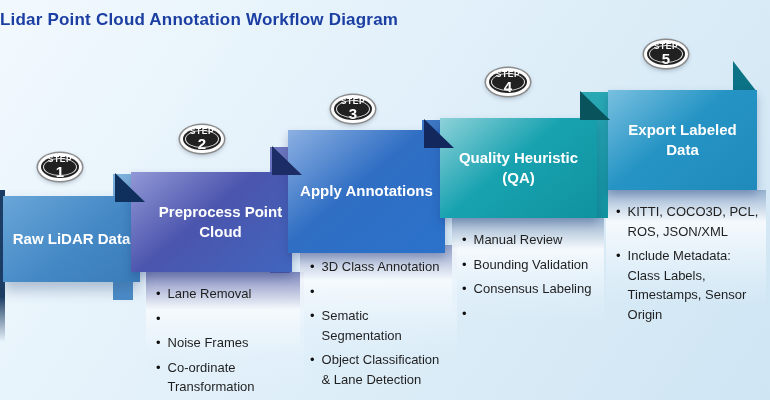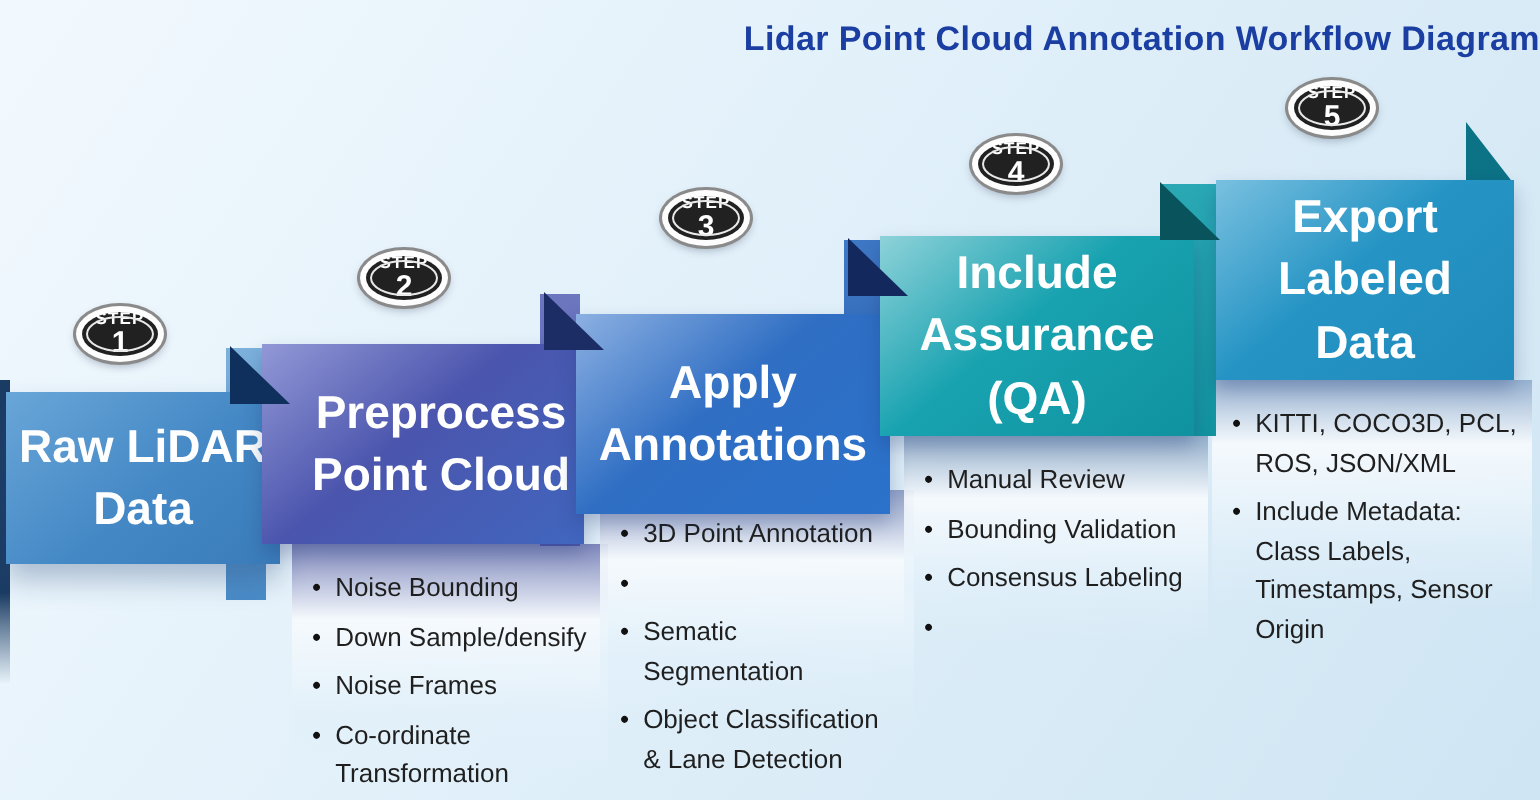--- a/index.html
+++ b/index.html
@@ -4,34 +4,34 @@
 <style>
   html,body{margin:0;padding:0;}
   #stage{
     position:relative;width:770px;height:400px;overflow:hidden;
     font-family:"Liberation Sans",sans-serif;
     background:linear-gradient(125deg,#f2f9fe 0%,#e3f1fa 40%,#cfe5f3 100%);
   }
   .abs{position:absolute;}
   
   .title{
-    left:0;top:10px;width:770px;text-align:right;
+    left:0;top:10px;width:770px;text-align:left;
     font-size:17px;font-weight:bold;color:#1b3ea2;letter-spacing:.2px;
   }
   
   .badge{width:44px;height:28px;border-radius:50%;background:#fdfdfd;
     box-shadow:0 0 0 1.5px #8a8a8a,0 2px 5px rgba(30,40,70,.35);z-index:30;}
   .badge-inner{position:absolute;inset:3px;border-radius:50%;background:#212121;
     display:flex;flex-direction:column;align-items:center;justify-content:center;line-height:1;}
   .badge-inner::after{content:"";position:absolute;inset:2px;border:1.2px solid #e8e8e8;border-radius:50%;}
   .badge-step{font-size:8.5px;color:#fff;letter-spacing:.6px;font-weight:bold;margin-bottom:1px;}
   .badge-num{font-size:15px;color:#fff;font-weight:bold;}
   
   .header{display:flex;align-items:center;justify-content:center;text-align:center;
-    color:#fff;font-weight:bold;font-size:23px;line-height:1.35;z-index:10;
+    color:#fff;font-weight:bold;font-size:15px;line-height:1.35;z-index:10;
     box-shadow:0 5px 9px rgba(30,50,110,.28);padding:0 6px;box-sizing:border-box;}
   .spine{z-index:5;}
   .fold{z-index:12;clip-path:polygon(0 0,100% 100%,0 100%);}
   .panel{z-index:4;box-sizing:border-box;padding:12px 6px 6px 10px;}
   .panel ul{list-style:none;margin:0;padding:0;}
   .panel li{display:flex;font-size:13px;line-height:1.5;color:#1f1f1f;margin-bottom:5px;}
   .panel .dot{margin-right:7px;font-size:13px;color:#111;}
   
   .s1-sliver{left:0;top:190px;width:5px;height:152px;
     background:linear-gradient(180deg,#1b3c63 0%,#1b3c63 70%,rgba(27,60,99,0) 100%);}
@@ -45,21 +45,21 @@
   .s2-fold{left:115px;top:173px;width:30px;height:29px;background:#0f2f5c;}
   .s2-header{left:131px;top:172px;width:161px;height:100px;
     background:linear-gradient(140deg,#9298d6 0%,#4b55ad 45%,#4166be 100%);padding-left:24px;}
   .s2-panel{left:146px;top:272px;width:158px;height:118px;
     background:linear-gradient(180deg,rgba(110,118,178,.85) 0%,rgba(246,250,253,.95) 32%,rgba(226,240,250,.7) 72%,rgba(226,240,250,0) 100%);}
   .s2-badge{left:180px;top:125px;}
   
   .s3-spine{left:270px;top:147px;width:20px;height:126px;
     background:linear-gradient(180deg,#6d77c0 0%,#4f59ac 100%);}
   .s3-fold{left:272px;top:146px;width:30px;height:29px;background:#1c2c64;}
-  .s3-header{left:288px;top:157px;width:157px;height:100px;
+  .s3-header{left:288px;top:130px;width:157px;height:123px;
     background:linear-gradient(140deg,#8cb0e2 0%,#2f6ec3 45%,#2b72cb 100%);}
   .s3-panel{left:300px;top:245px;width:157px;height:117px;
     background:linear-gradient(180deg,rgba(120,135,185,.75) 0%,rgba(246,250,253,.95) 30%,rgba(226,240,250,.7) 72%,rgba(226,240,250,0) 100%);}
   .s3-badge{left:331px;top:95px;}
   
   .s4-spine{left:422px;top:120px;width:20px;height:126px;
     background:linear-gradient(180deg,#3e78c5 0%,#2c63b2 100%);}
   .s4-fold{left:424px;top:119px;width:30px;height:29px;background:#13295e;}
   .s4-header{left:440px;top:118px;width:157px;height:100px;
     background:linear-gradient(140deg,#8ed2d9 0%,#18a2b0 45%,#10929f 100%);}
@@ -97,25 +97,24 @@
   </div>
 
   <div>
     <div class="abs spine s2-spine"></div>
     <div class="abs fold s2-fold"></div>
     <div class="abs header s2-header">Preprocess Point Cloud</div>
     <div class="abs panel s2-panel">
       <ul>
           <li>
             <span class="dot">•</span>
-            <span>Noise Bounding</span>
-          </li>
-          <li>
-            <span class="dot">•</span>
-            <span>Down Sample/densify</span>
+            <span>Lane Removal</span>
+          </li>
+          <li>
+            <span class="dot">•</span>
           </li>
           <li>
             <span class="dot">•</span>
             <span>Noise Frames</span>
           </li>
           <li>
             <span class="dot">•</span>
             <span>Co-ordinate Transformation</span>
           </li>
         </ul>
@@ -129,21 +128,21 @@
   </div>
 
   <div>
     <div class="abs spine s3-spine"></div>
     <div class="abs fold s3-fold"></div>
     <div class="abs header s3-header">Apply Annotations</div>
     <div class="abs panel s3-panel">
       <ul>
           <li>
             <span class="dot">•</span>
-            <span>3D Point Annotation</span>
+            <span>3D Class Annotation</span>
           </li>
           <li>
             <span class="dot">•</span>
           </li>
           <li>
             <span class="dot">•</span>
             <span>Sematic Segmentation</span>
           </li>
           <li>
             <span class="dot">•</span>
@@ -155,21 +154,21 @@
       <div class="badge-inner">
         <span class="badge-step">STEP</span>
         <span class="badge-num">3</span>
       </div>
     </div>
   </div>
 
   <div>
     <div class="abs spine s4-spine"></div>
     <div class="abs fold s4-fold"></div>
-    <div class="abs header s4-header">Include Assurance (QA)</div>
+    <div class="abs header s4-header">Quality Heuristic (QA)</div>
     <div class="abs panel s4-panel">
       <ul>
           <li>
             <span class="dot">•</span>
             <span>Manual Review</span>
           </li>
           <li>
             <span class="dot">•</span>
             <span>Bounding Validation</span>
           </li>

